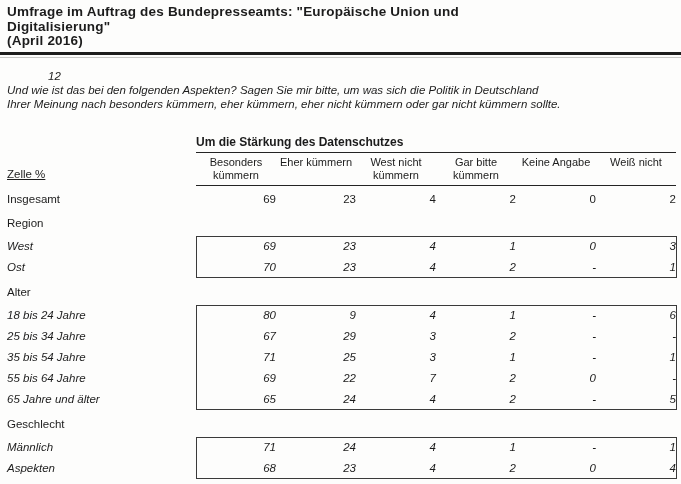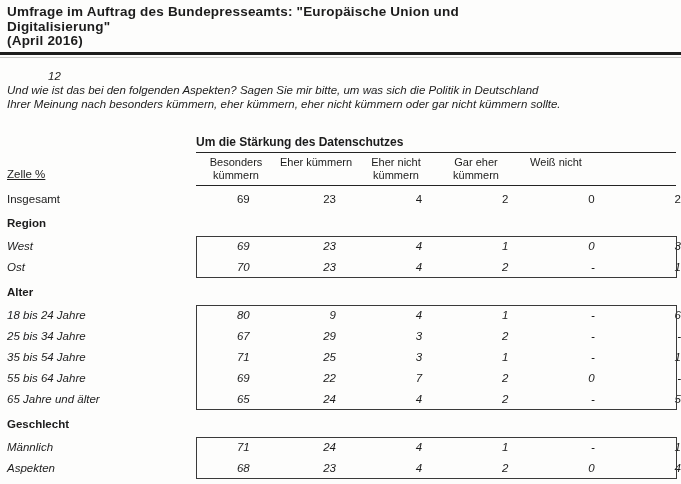--- a/index.html
+++ b/index.html
@@ -27,23 +27,23 @@
     padding-bottom: 3px; border-bottom: 1.5px solid #242424;
   }
   .col-header-row { display: flex; }
   .label-cell { width: 196px; padding-left: 7px; }
   .zelle { display: flex; align-items: flex-end; font-size: 11.5px; padding-bottom: 2px; text-decoration: underline; }
   .cols { display: flex; width: 480px; }
   .col-head { width: 80px; text-align: center; font-size: 11px; line-height: 13px; padding-top: 3px; }
   .header-underline { margin-left: 196px; width: 480px; border-top: 1.5px solid #242424; margin-top: 3px; }
 
   #table-body { font-size: 11.5px; margin-top: 3px; }
-  .row { display: flex; height: 21px; line-height: 21px; gap: 20px; }
+  .row { display: flex; height: 21px; line-height: 21px; }
   .val-cell { width: 80px; text-align: right; }
-  .section-heading { font-weight: bold; height: 21px; line-height: 21px; padding-left: 7px; margin-top: 3px; font-size: 11.5px; }
+  .section-heading { font-weight: normal; height: 21px; line-height: 21px; padding-left: 7px; margin-top: 3px; font-size: 11.5px; }
   .section-rows { position: relative; }
   .section-rows.boxed { margin: 2px 0 4px; font-style: italic; }
   .box-overlay {
     position: absolute; left: 196px; top: 0; width: 481px; height: 100%;
     border: 1px solid #3a3a3a; pointer-events: none;
   }
 </style>
 </head>
 <body>
 
@@ -65,22 +65,23 @@
   </div>
 
   <div class="table">
     <div class="group-header-row">Um die Stärkung des Datenschutzes</div>
 
     <div class="col-header-row">
       <div class="label-cell zelle">Zelle %</div>
       <div id="col-headers" class="cols">
           <div class="col-head">Besonders kümmern</div>
           <div class="col-head">Eher kümmern</div>
-          <div class="col-head">Eher nicht kümmern</div>
-          <div class="col-head">Gar eher kümmern</div>
+          <div class="col-head">West nicht kümmern</div>
+          <div class="col-head">Gar bitte kümmern</div>
+          <div class="col-head">Keine Angabe</div>
           <div class="col-head">Weiß nicht</div>
         </div>
     </div>
 
     <div class="header-underline"></div>
 
     <div id="table-body">
         <div class="section-rows">
           <div class="row">
             <div class="label-cell">Insgesamt</div>

